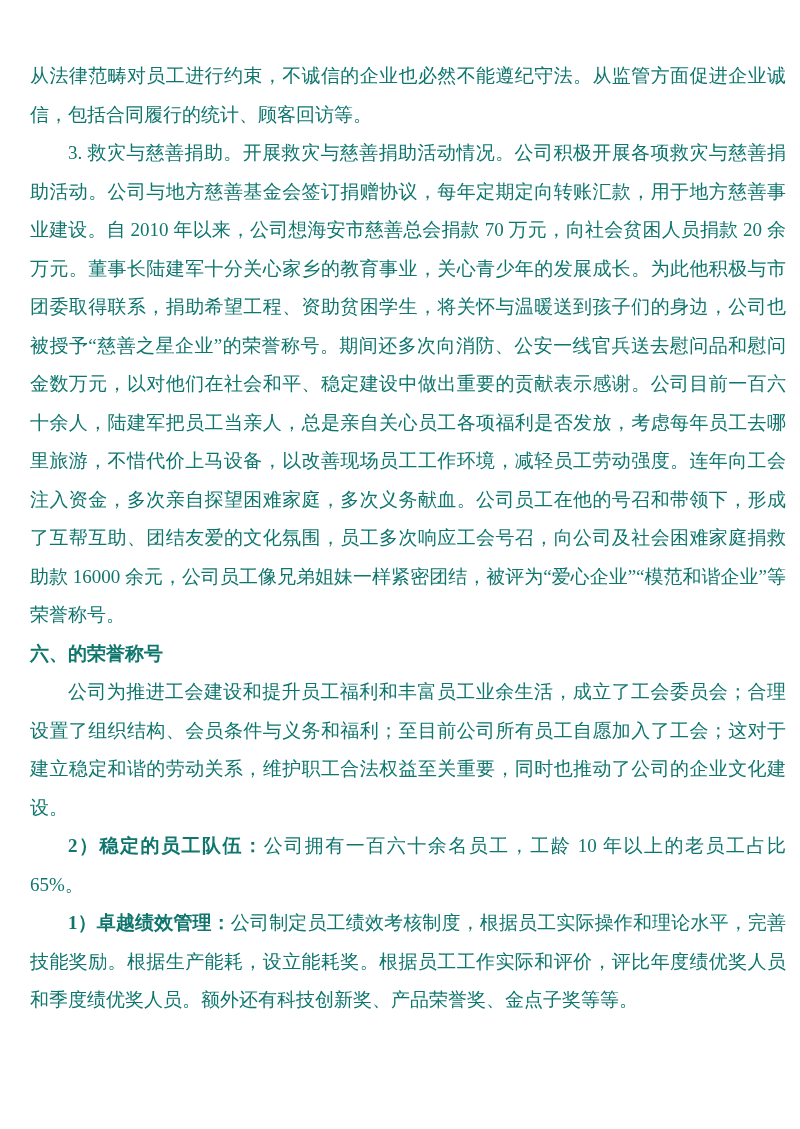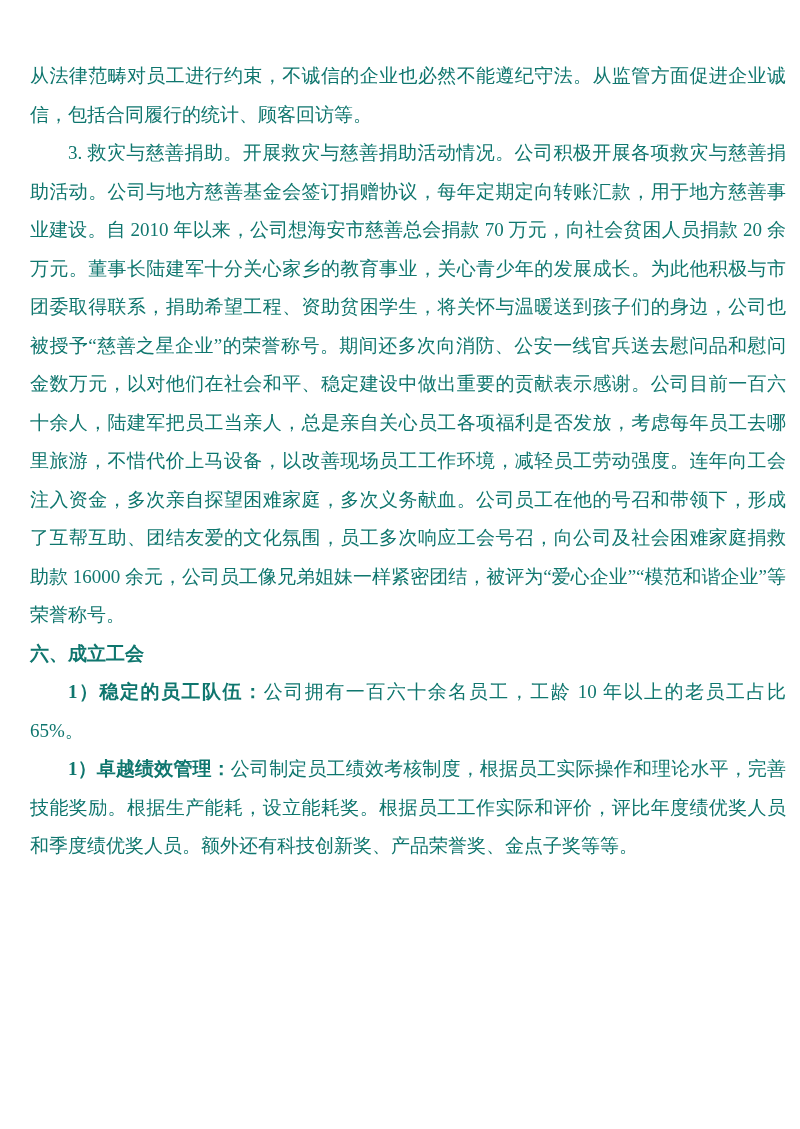--- a/index.html
+++ b/index.html
@@ -29,17 +29,18 @@
     font-weight: 700;
   }
 </style>
 </head>
 <body>
 
 <div class="page" style="background: rgb(255, 255, 255); color: #0f766e; margin-top: 32px;">
   <div>
       <p><span>从法律范畴对员工进行约束，不诚信的企业也必然不能遵纪守法。从监管方面促进企业诚信，包括合同履行的统计、顾客回访等。</span></p>
       <p class="indent"><span>3. 救灾与慈善捐助。开展救灾与慈善捐助活动情况。公司积极开展各项救灾与慈善捐助活动。公司与地方慈善基金会签订捐赠协议，每年定期定向转账汇款，用于地方慈善事业建设。自 2010 年以来，公司想海安市慈善总会捐款 70 万元，向社会贫困人员捐款 20 余万元。董事长陆建军十分关心家乡的教育事业，关心青少年的发展成长。为此他积极与市团委取得联系，捐助希望工程、资助贫困学生，将关怀与温暖送到孩子们的身边，公司也被授予“慈善之星企业”的荣誉称号。期间还多次向消防、公安一线官兵送去慰问品和慰问金数万元，以对他们在社会和平、稳定建设中做出重要的贡献表示感谢。公司目前一百六十余人，陆建军把员工当亲人，总是亲自关心员工各项福利是否发放，考虑每年员工去哪里旅游，不惜代价上马设备，以改善现场员工工作环境，减轻员工劳动强度。连年向工会注入资金，多次亲自探望困难家庭，多次义务献血。公司员工在他的号召和带领下，形成了互帮互助、团结友爱的文化氛围，员工多次响应工会号召，向公司及社会困难家庭捐救助款 16000 余元，公司员工像兄弟姐妹一样紧密团结，被评为“爱心企业”“模范和谐企业”等荣誉称号。</span></p>
-      <p><span class="run-bold">六、成立工会</span></p>
-      <p class="indent"><span class="run-bold">1）稳定的员工队伍：</span><span>公司拥有一百六十余名员工，工龄 10 年以上的老员工占比 65%。</span></p>
+      <p><span class="run-bold">六、的荣誉称号</span></p>
+      <p class="indent"><span>公司为推进工会建设和提升员工福利和丰富员工业余生活，成立了工会委员会；合理设置了组织结构、会员条件与义务和福利；至目前公司所有员工自愿加入了工会；这对于建立稳定和谐的劳动关系，维护职工合法权益至关重要，同时也推动了公司的企业文化建设。</span></p>
+      <p class="indent"><span class="run-bold">2）稳定的员工队伍：</span><span>公司拥有一百六十余名员工，工龄 10 年以上的老员工占比 65%。</span></p>
       <p class="indent"><span class="run-bold">1）卓越绩效管理：</span><span>公司制定员工绩效考核制度，根据员工实际操作和理论水平，完善技能奖励。根据生产能耗，设立能耗奖。根据员工工作实际和评价，评比年度绩优奖人员和季度绩优奖人员。额外还有科技创新奖、产品荣誉奖、金点子奖等等。</span></p>
     </div>
 </div>
 
 </body></html>

